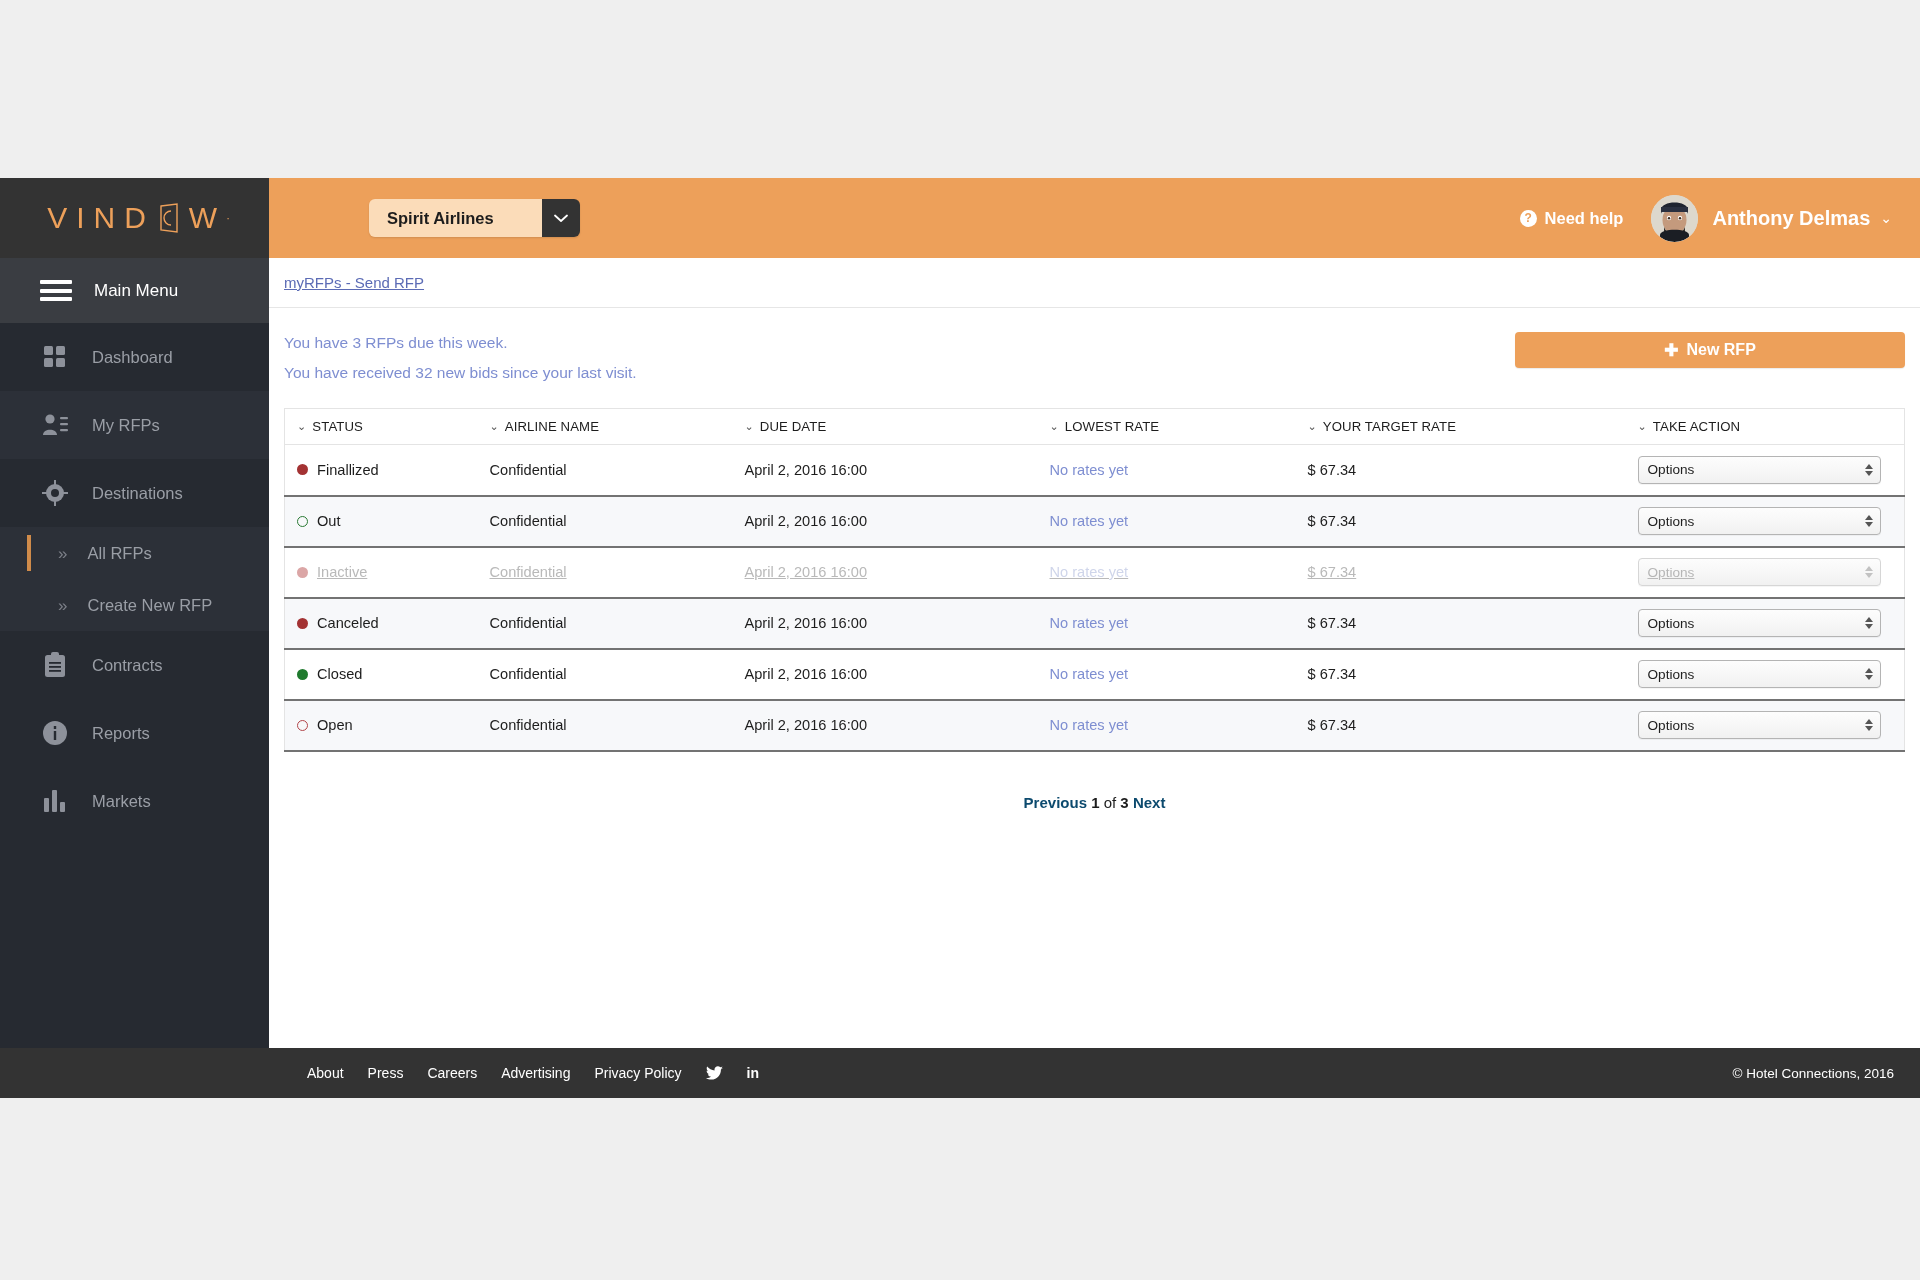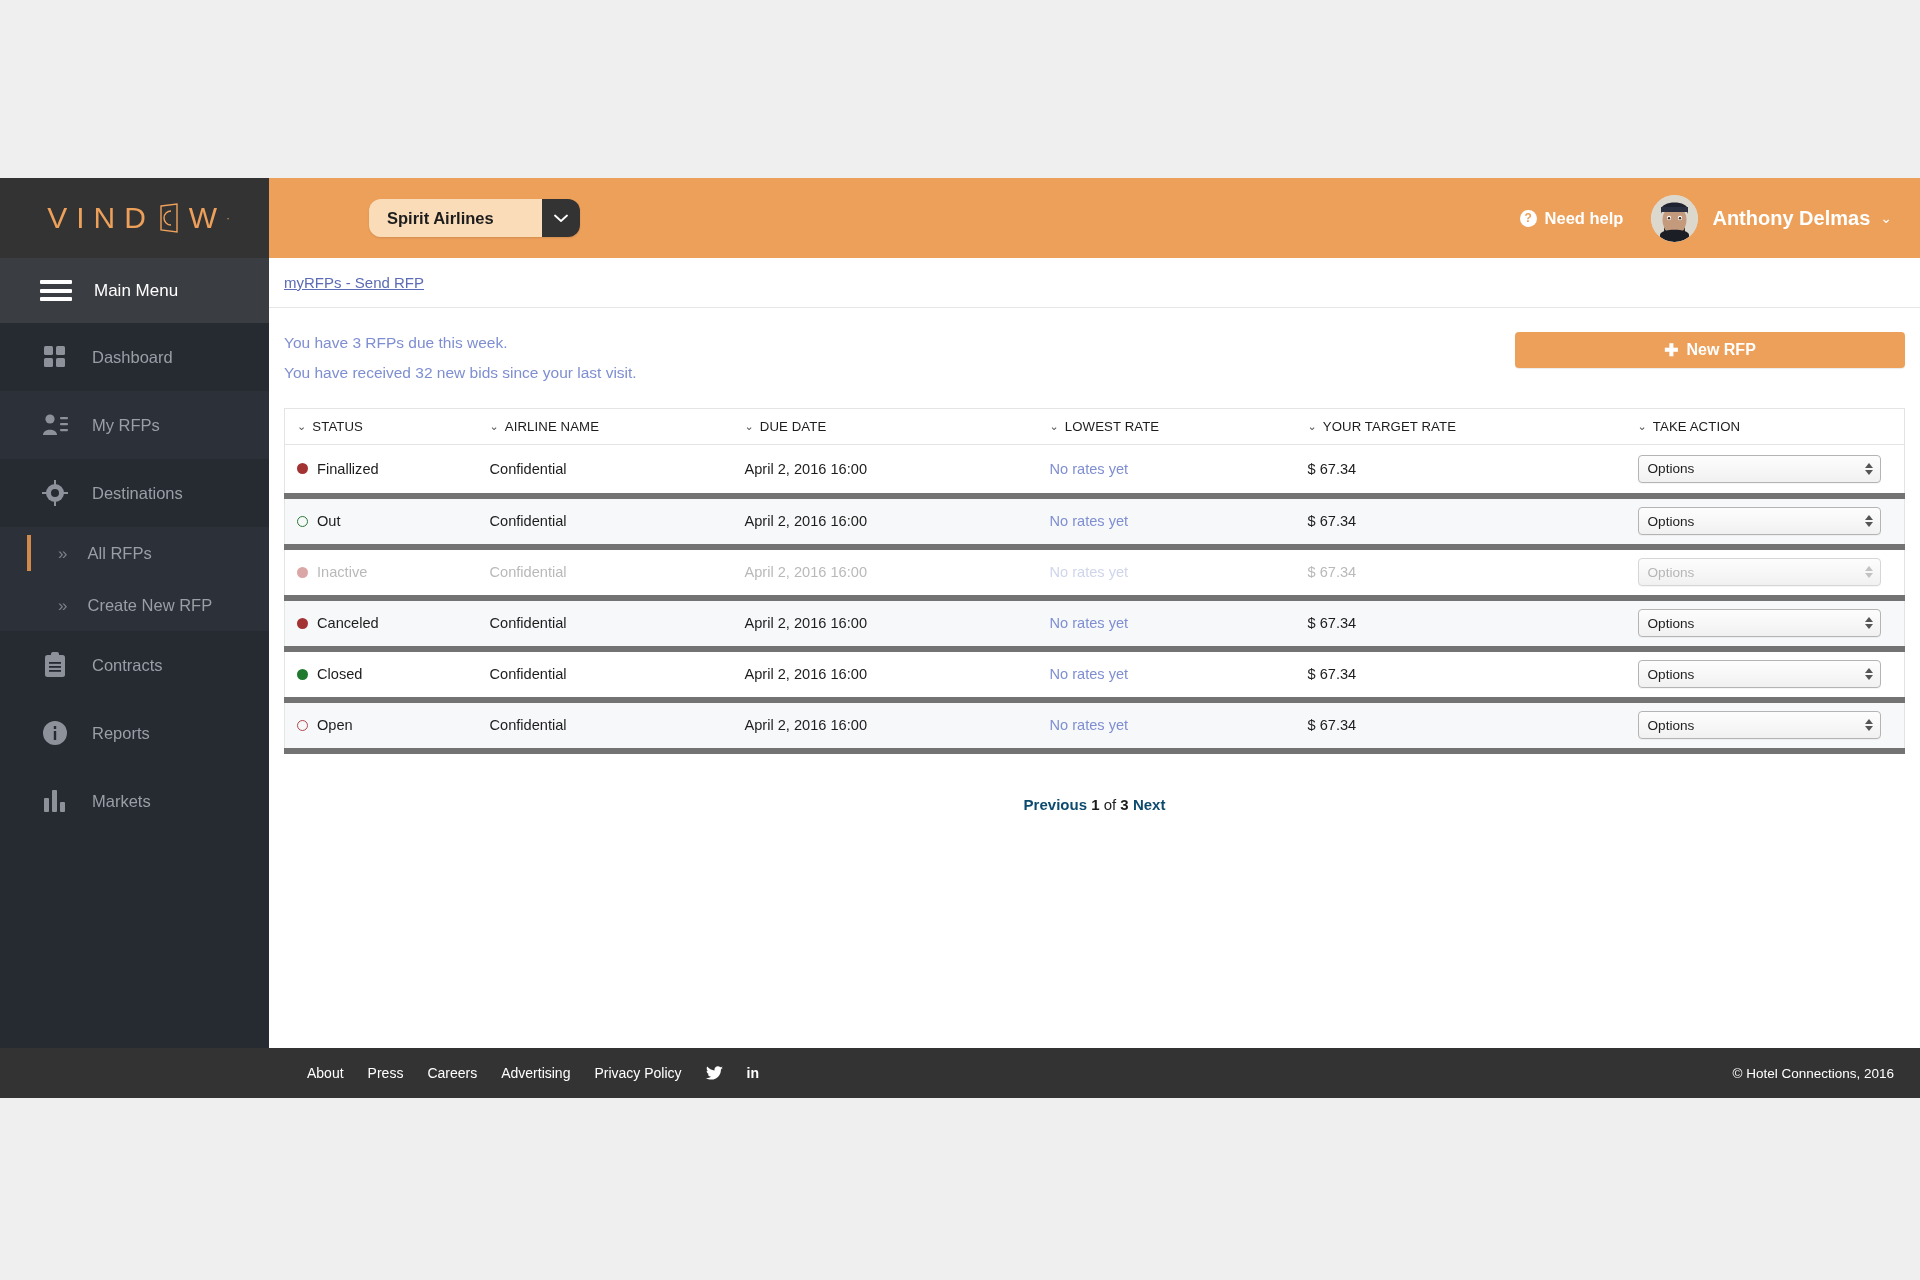--- a/index.html
+++ b/index.html
@@ -121,21 +121,21 @@
     background: #eda05a;
     display: flex;
     align-items: center;
     padding: 0 28px 0 100px;
     flex: 0 0 80px;
   }
 
   .airline-select {
     display: flex;
     height: 38px;
-    border-radius: 12px;
+    border-radius: 6px;
     overflow: hidden;
     cursor: pointer;
     box-shadow: 0 1px 2px rgba(0,0,0,.12);
   }
   .airline-select .value {
     background: #fbdcb9;
     color: #1d1d1d;
     font-size: 16.5px;
     font-weight: bold;
     display: flex;
@@ -250,24 +250,24 @@
   }
   .th-inner { display: flex; align-items: center; gap: 6px; cursor: pointer; }
   .sort-chev { color: #555; font-size: 11px; line-height: 1; }
 
   .rfp-table td {
     font-size: 14.6px;
     color: #1d1d1d;
     padding: 0;
     height: 51px;
     vertical-align: middle;
-    border-bottom: 6px solid #737373;
+    border-bottom: 2px solid #737373;
   }
   tr.alt td { background: #f7f8fa; }
-  tr.inactive td { color: #b9b9b9; }
+  tr.inactive td { color: #b9b9b9; text-decoration: underline; }
 
   .col-status    { width: 205px; padding-left: 12px !important; }
   .col-airline   { width: 255px; }
   .col-due       { width: 305px; }
   .col-lowest    { width: 258px; }
   .col-target    { width: 330px; }
   .col-action    { width: auto; }
 
   .status-cell { display: flex; align-items: center; gap: 9px; }
   .dot { width: 11px; height: 11px; border-radius: 50%; flex: 0 0 11px; }

